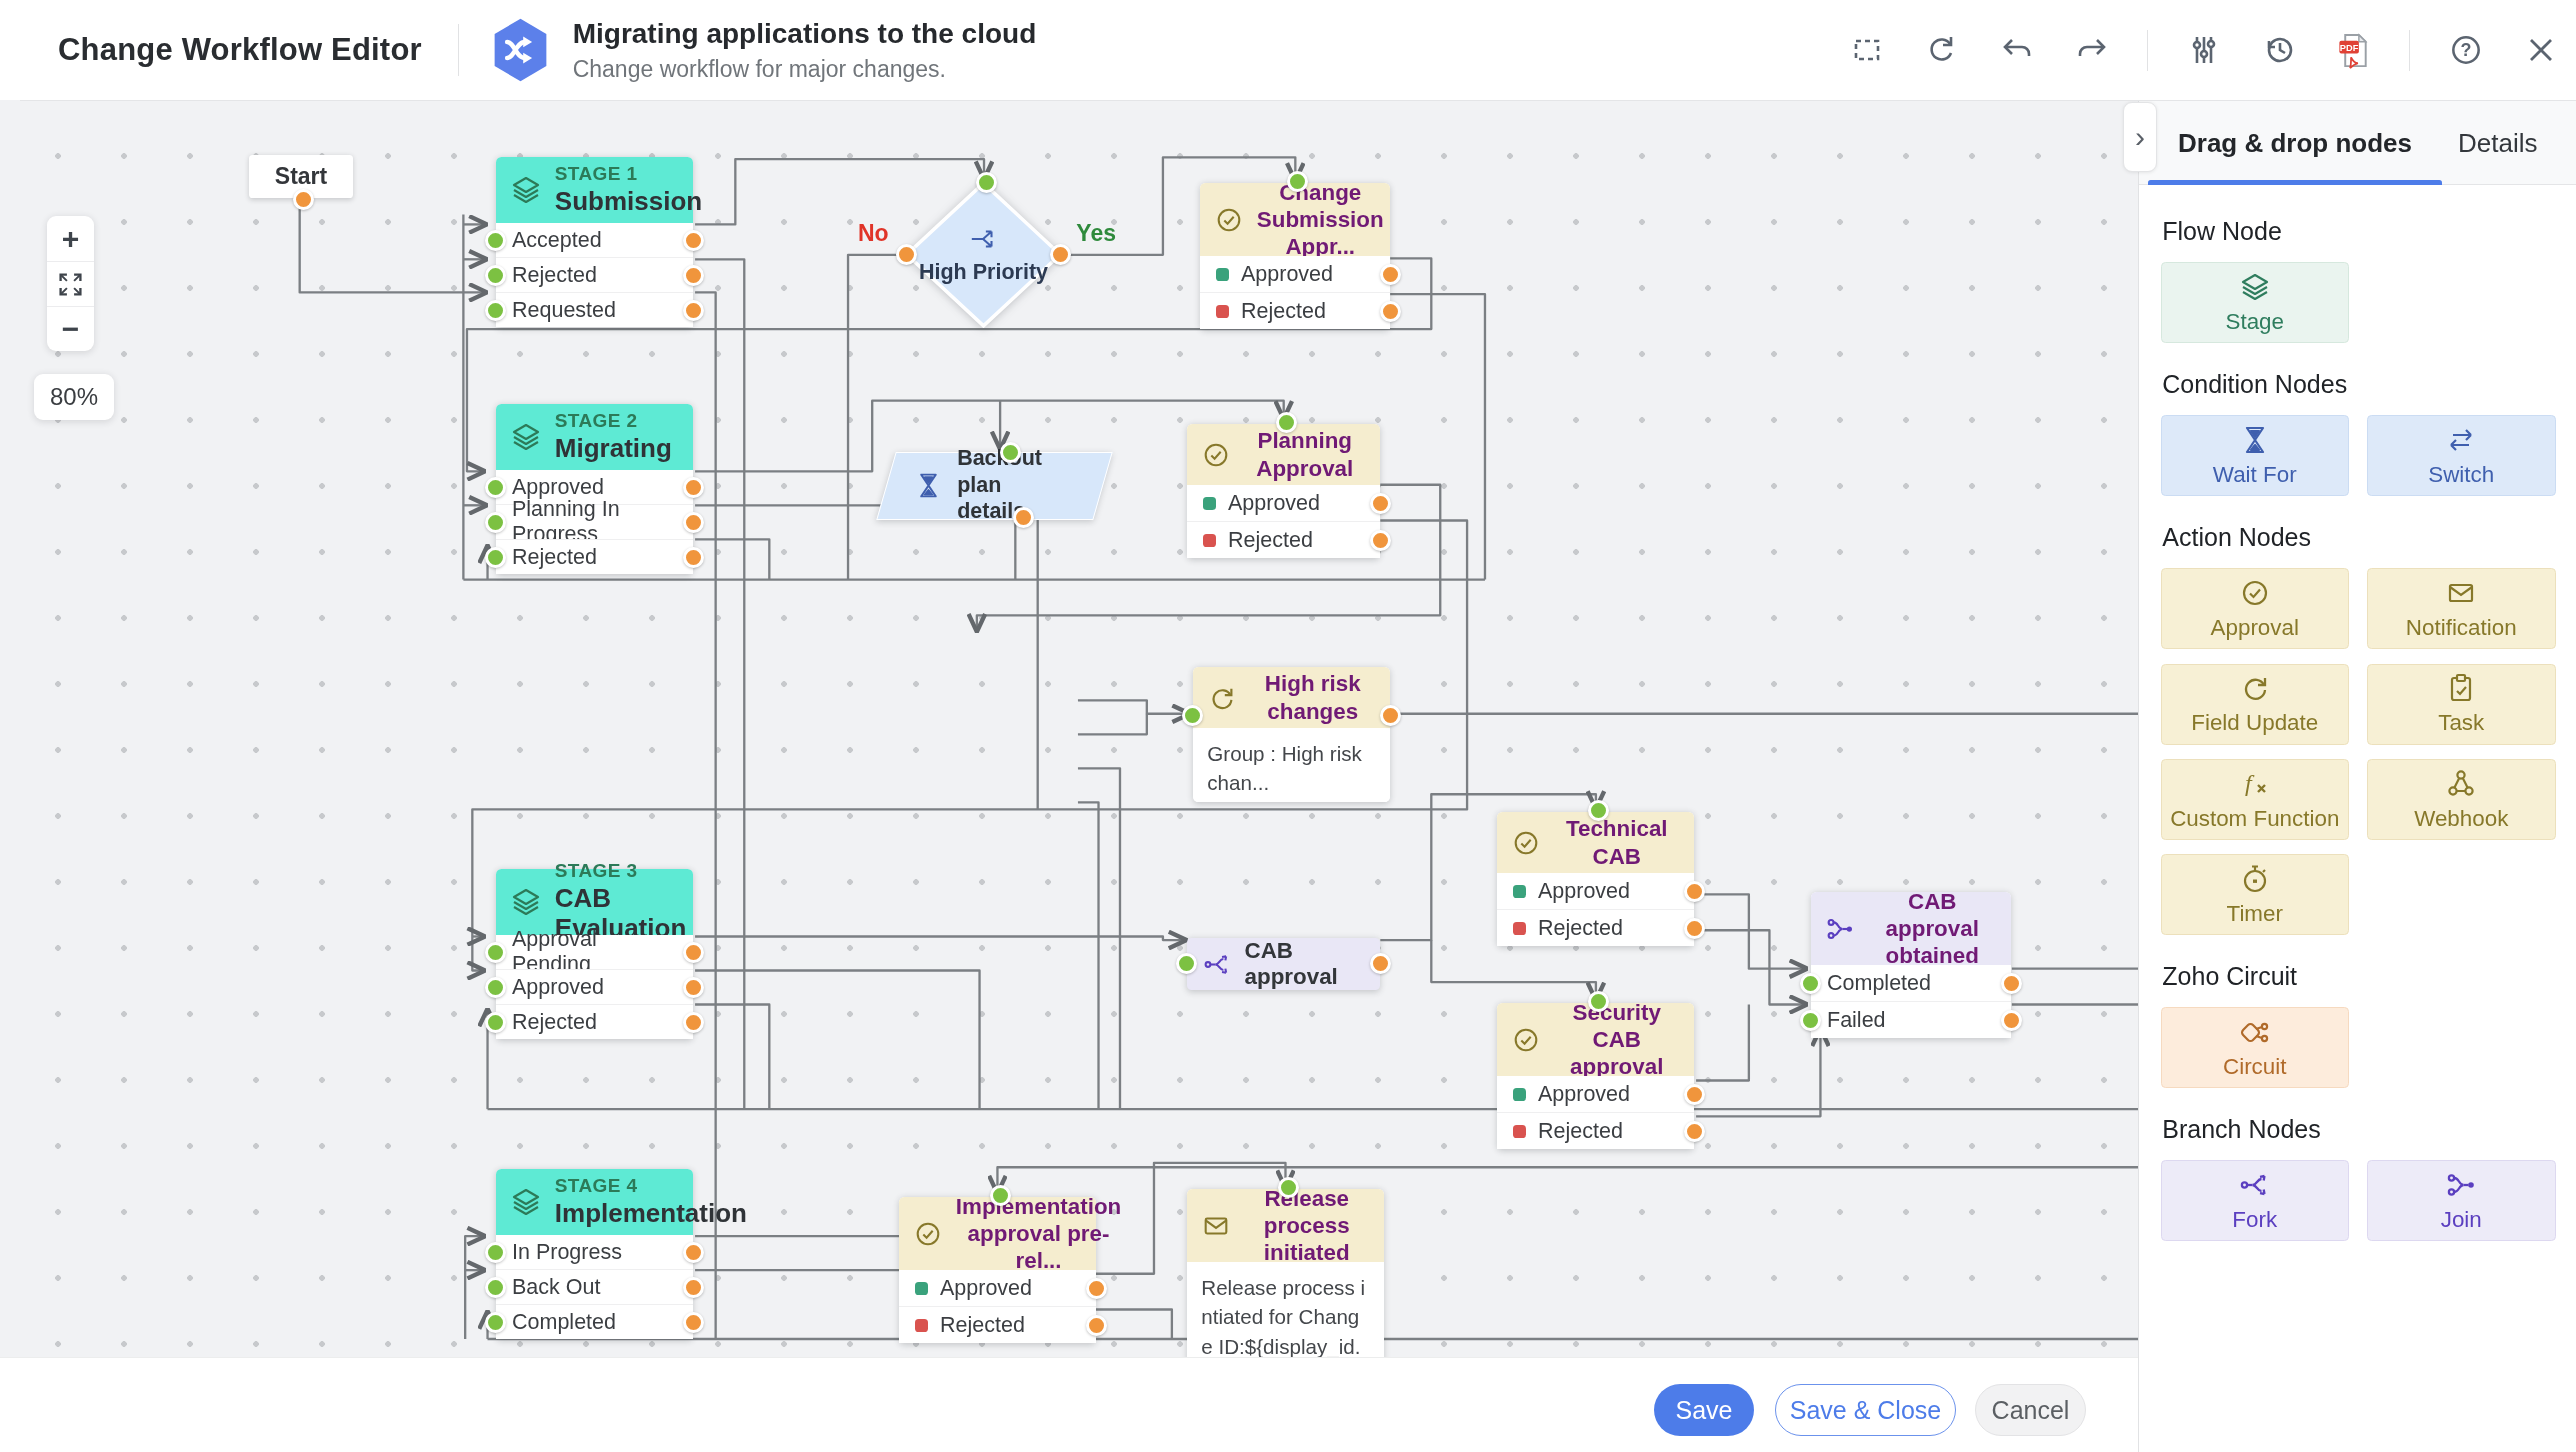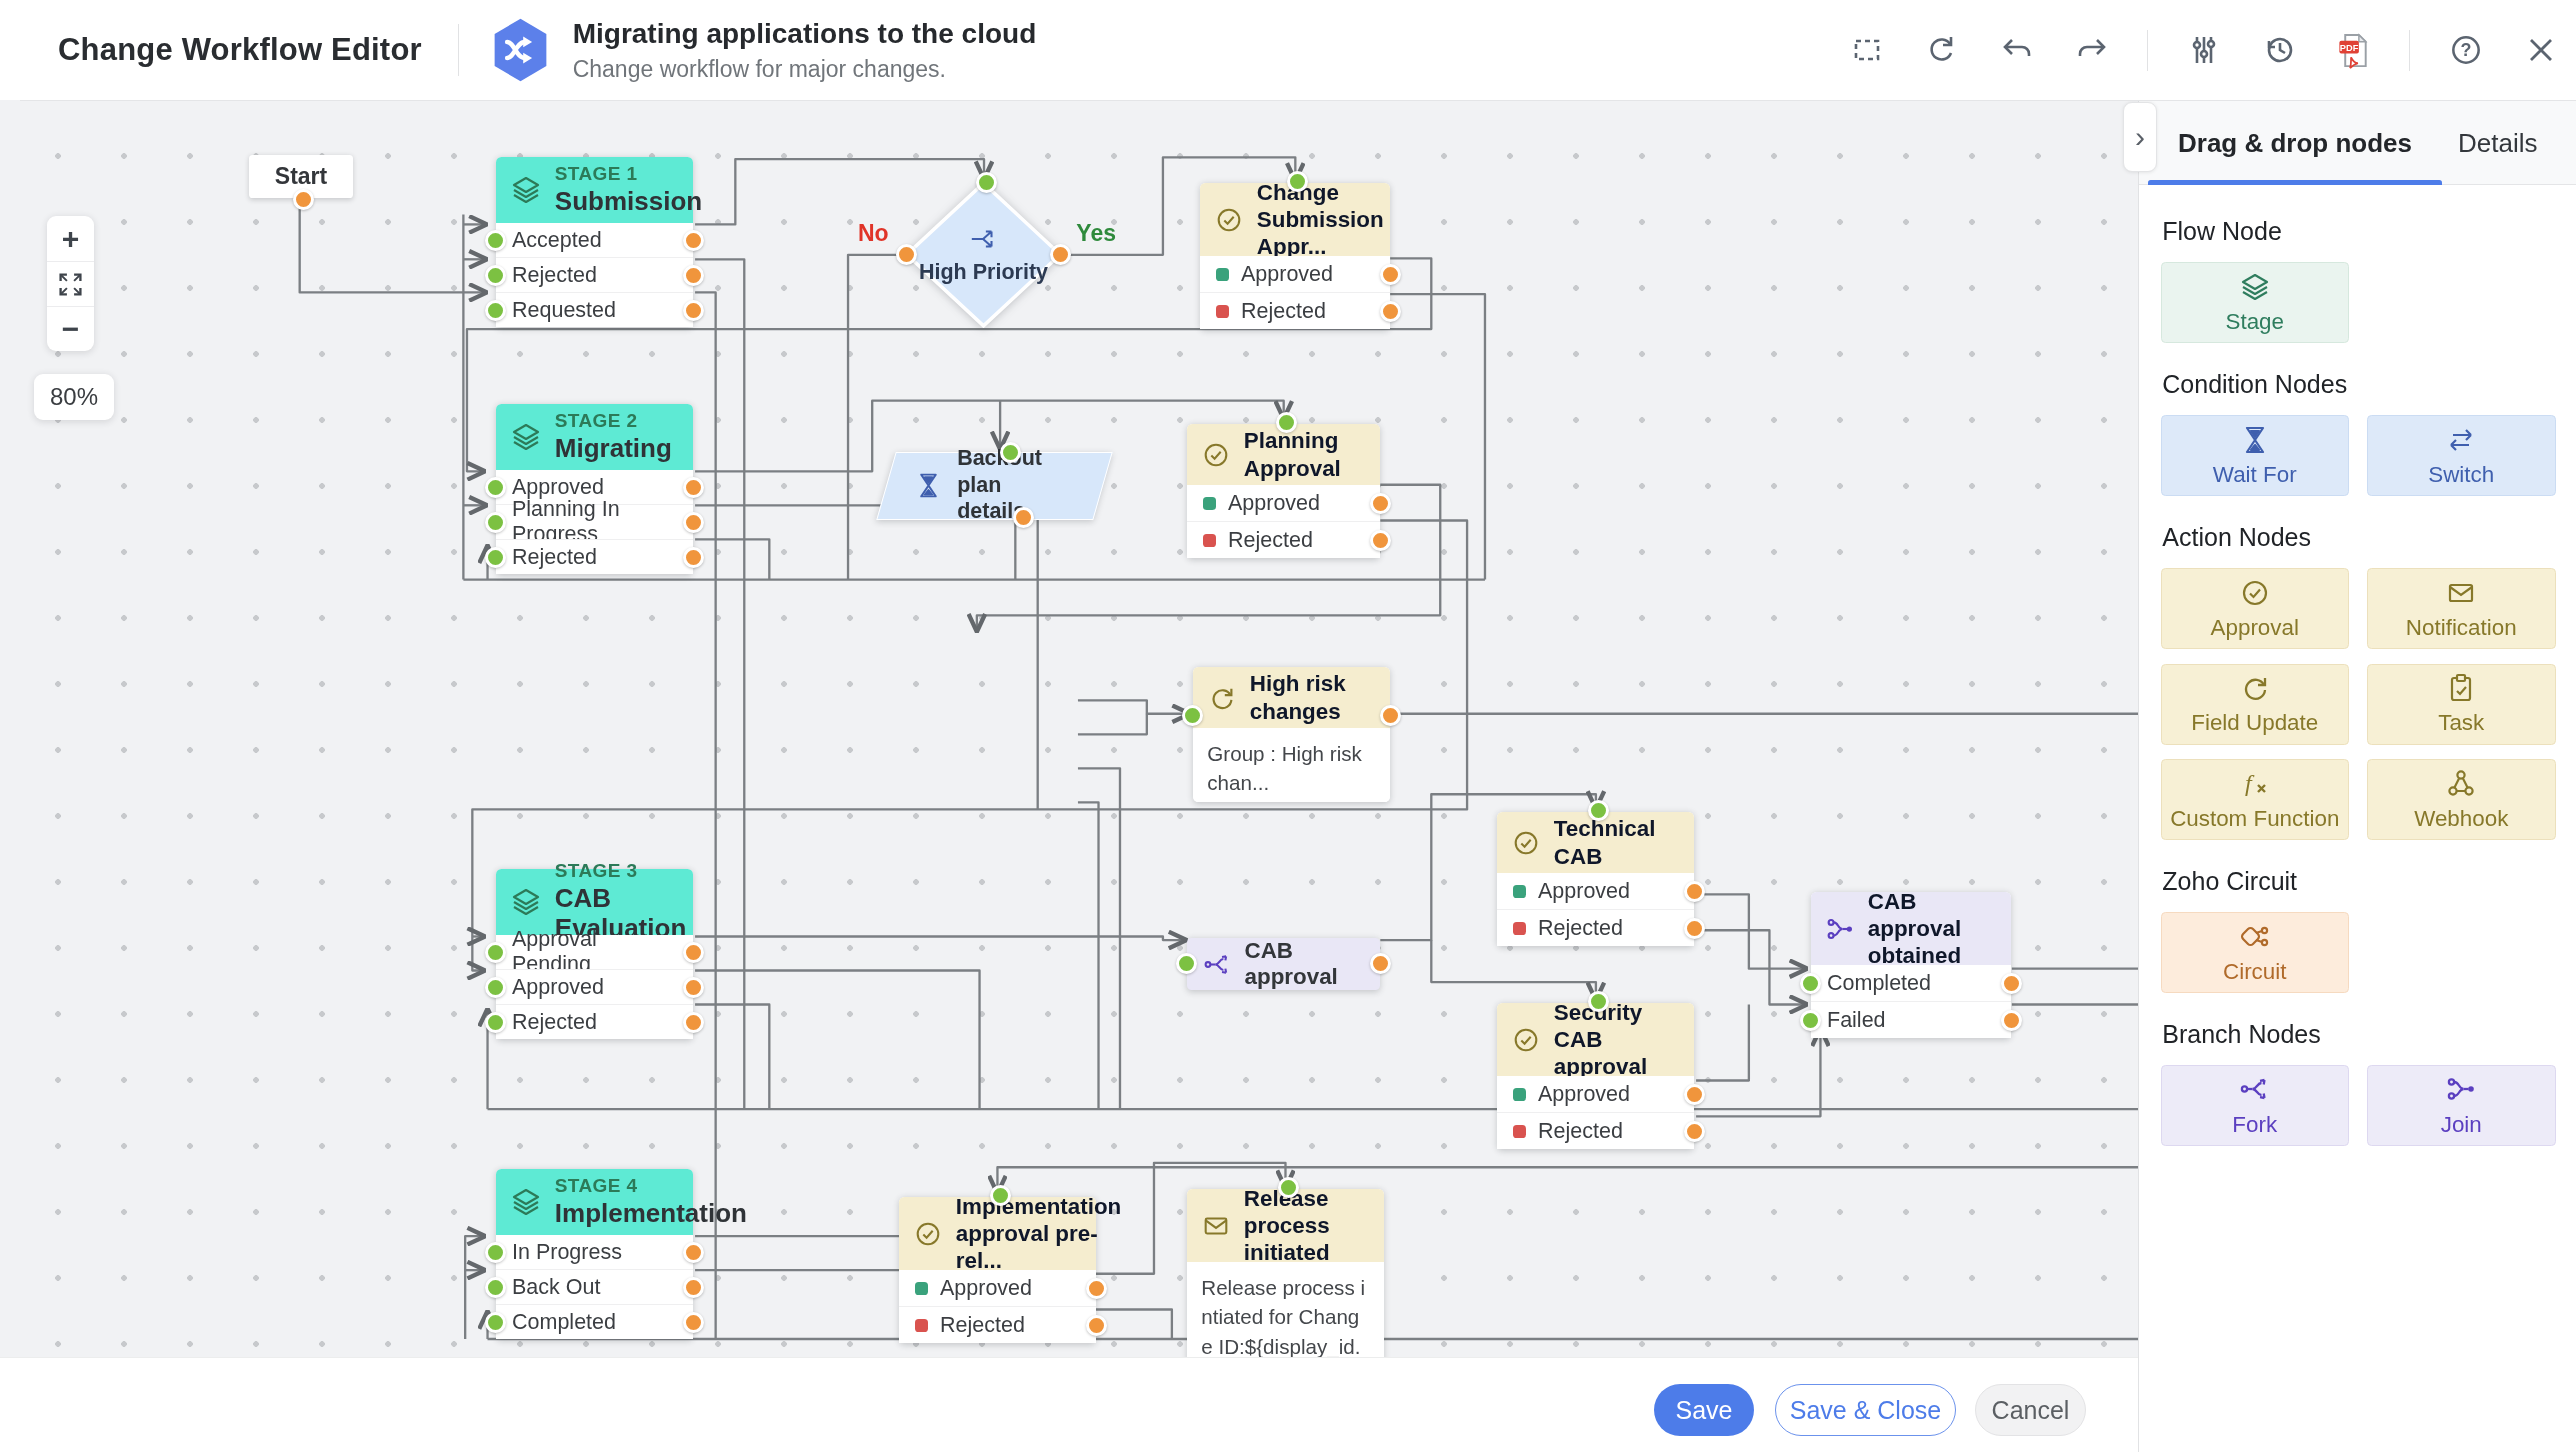--- a/index.html
+++ b/index.html
@@ -37,21 +37,21 @@
   
   .wf-node{position:absolute;z-index:3;}
   .card{background:#fff;border-radius:5.4px;box-shadow:0 1.8px 6.3px rgba(40,44,50,.22);}
   .card-header{display:flex;align-items:center;gap:12.5px;padding:7.2px 14.3px;border-radius:5.4px 5.4px 0 0;}
   .card-header.h1{height:47px;} .card-header.h2{height:59px;}
   .hdr-green{background:#5eead4;} .hdr-cream{background:#f5edcf;} .hdr-lav{background:#e9e7f6;}
   .hdr-icon{flex:none;display:flex;align-items:center;justify-content:center;}
   .stage-mini{display:flex;flex-direction:column;line-height:1.15;}
   .stage-label{font-size:19px;font-weight:bold;color:#2c7a58;letter-spacing:0.4px;}
   .stage-title{font-size:26px;font-weight:bold;color:#2f3337;margin-top:1.8px;}
-  .card-title{font-size:22.4px;font-weight:bold;color:#0f172a;line-height:1.22;}
+  .card-title{font-size:22.4px;font-weight:bold;color:#701a75;line-height:1.22;text-align:center;}
   .node-row{position:relative;display:flex;align-items:center;background:#fff;padding:0 16px;}
   .node-row + .node-row{border-top:0.9px solid #efeff0;}
   .node-row.r38{height:34px;} .node-row.r40{height:36px;}
   .row-label{font-size:21.5px;color:#3b3e42;}
   .bullet{width:13.4px;height:13.4px;border-radius:3.6px;margin-right:11.6px;flex:none;}
   .b-teal{background:#3aa27c;} .b-red{background:#d9534f;}
   .node-body{font-size:20.6px;color:#44474b;padding:10.7px 14.3px;line-height:1.42;background:#fff;
     border-radius:0 0 5.4px 5.4px;word-break:break-all;}
   .rowsbox{border-radius:0 0 5.4px 5.4px;overflow:visible;}
   .port{position:absolute;width:15px;height:15px;border-radius:50%;border:3.6px solid #fff;
@@ -750,20 +750,31 @@
             <span class="t-icon">
               <svg width="32" height="32" viewBox="0 0 32 32" fill="none" stroke="currentColor" stroke-width="2.2">
                 <circle cx="16" cy="8" r="3.6"></circle>
                 <circle cx="8" cy="24" r="3.6"></circle>
                 <circle cx="24" cy="24" r="3.6"></circle>
                 <path d="M14 11.5 9.5 20.5M18 11.5l4.5 9M11.8 24h8.4"></path>
               </svg>
             </span>
             <span>Webhook</span>
           </div>
+          <div class="tile th-yellow">
+            <span class="t-icon">
+              <svg width="32" height="32" viewBox="0 0 32 32" fill="none" stroke="currentColor" stroke-width="2.2">
+                <circle cx="16" cy="18" r="10"></circle>
+                <path d="M13 3.5h6M16 3.5V8"></path>
+                <rect x="14" y="16.5" width="4" height="3.4" fill="currentColor" stroke="none"></rect>
+                <path d="M24 9l2-2"></path>
+              </svg>
+            </span>
+            <span>Timer</span>
+          </div>
         </div>
         <div class="section-title">Zoho Circuit</div>
         <div class="tile-grid">
           <div class="tile th-orange">
             <span class="t-icon">
               <svg width="32" height="32" viewBox="0 0 32 32" fill="none" stroke="currentColor" stroke-width="2.2">
                 <rect x="4.5" y="9.5" width="14" height="14" rx="3.5" transform="rotate(-45 11.5 16.5)"></rect>
                 <circle cx="25.5" cy="10.5" r="2.6"></circle>
                 <circle cx="25.5" cy="22.5" r="2.6"></circle>
                 <path d="M17 13l6-2M17 20l6 2"></path>

